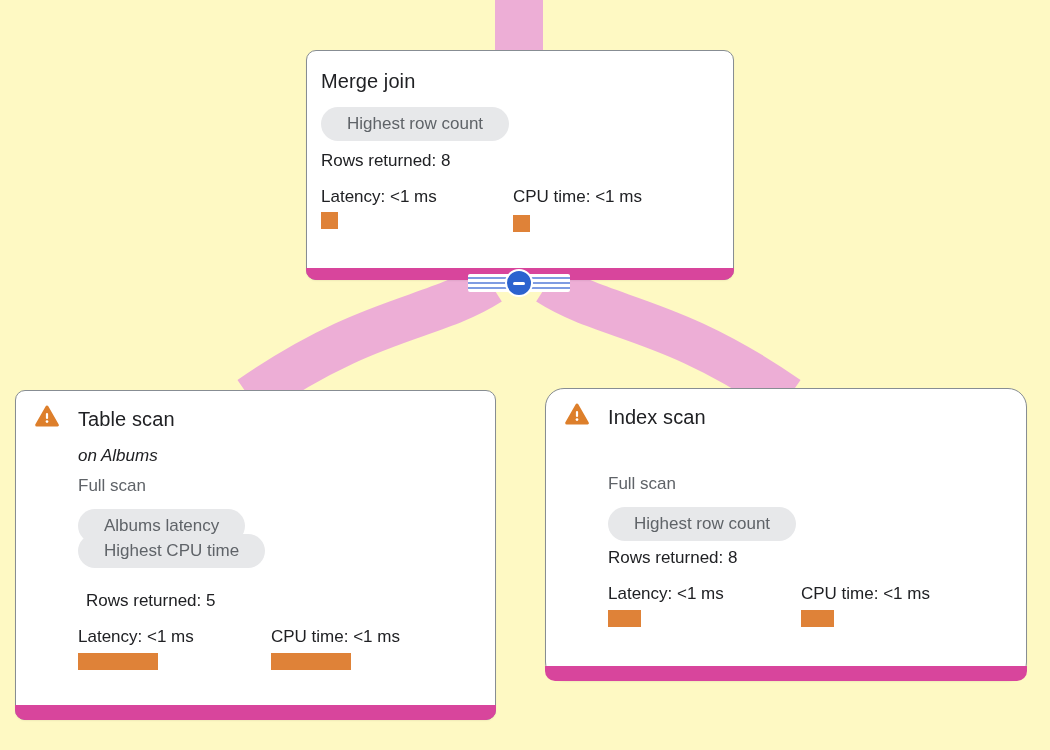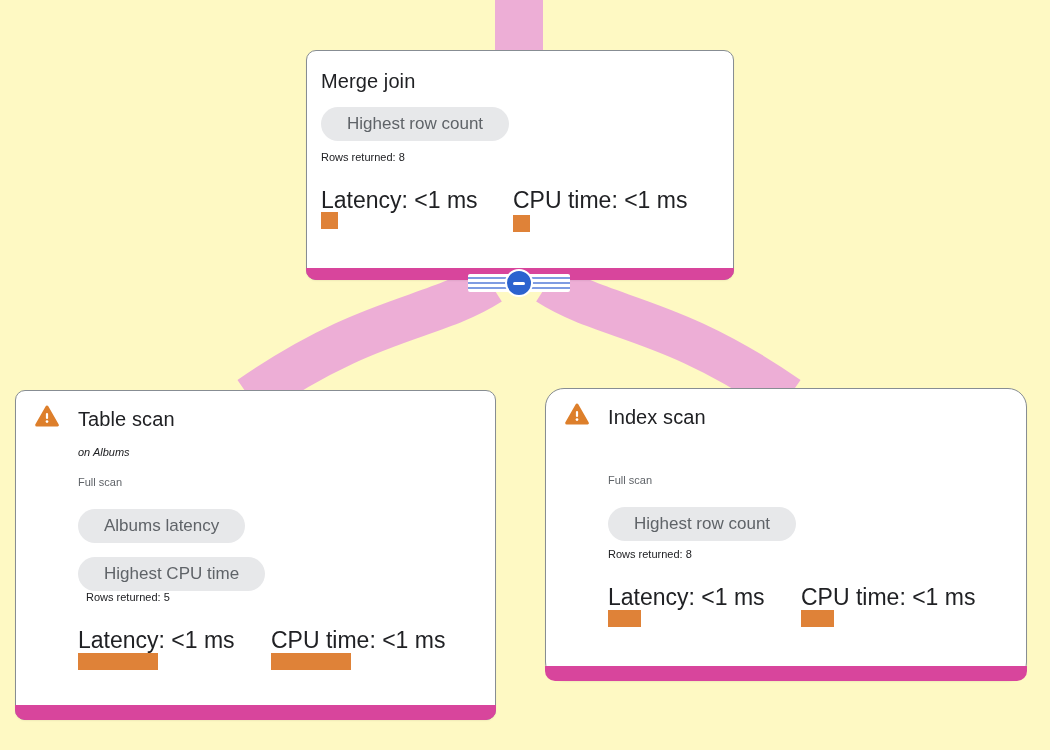--- a/index.html
+++ b/index.html
@@ -25,40 +25,40 @@
   .card-title {
     position: absolute;
     font-size: 20px;
     font-weight: 500;
     letter-spacing: 0.1px;
     color: #202124;
     white-space: nowrap;
   }
   .sub {
     position: absolute;
-    font-size: 11px;
+    font-size: 17px;
     color: #202124;
     white-space: nowrap;
   }
   .muted { color: #5f6368; }
   .badge {
     position: absolute;
     display: inline-block;
     height: 34px;
     line-height: 34px;
     padding: 0 26px;
     border-radius: 17px;
     background: #e7e8ea;
     color: #5f6368;
     font-size: 17px;
     white-space: nowrap;
   }
   .metric-label {
     position: absolute;
-    font-size: 23px;
+    font-size: 17px;
     color: #202124;
     white-space: nowrap;
   }
   .bar {
     position: absolute;
     height: 17px;
     background: #df8238;
   }
   .bottombar {
     position: absolute;
@@ -142,21 +142,21 @@
   <div class="card" style="left:15px; top:390px; width:479px; height:328px;">
     <svg class="warn" viewBox="0 0 24 22">
       <path d="M 12 2 L 22.3 20 L 1.7 20 Z" fill="#dd7f2b" stroke="#dd7f2b" stroke-width="3" stroke-linejoin="round"></path>
       <rect x="10.9" y="8" width="2.2" height="6" rx="1.1" fill="#ffffff"></rect>
       <circle cx="12" cy="16.6" r="1.35" fill="#ffffff"></circle>
     </svg>
     <div class="card-title" style="left:62px; top:17px;">Table scan</div>
     <div class="sub" style="left:62px; top:55px;font-style:italic;">on Albums</div>
     <div class="sub muted" style="left:62px; top:85px;">Full scan</div>
     <div class="badge" style="left:62px; top:118px;">Albums latency</div>
-    <div class="badge" style="left:62px; top:166px;">Highest CPU time</div>
+    <div class="badge" style="left:62px; top:143px;">Highest CPU time</div>
     <div class="sub" style="left:70px; top:200px;">Rows returned: 5</div>
     <div class="metric-label" style="left:62px; top:236px;">Latency: &lt;1 ms</div>
     <div class="metric-label" style="left:255px; top:236px;">CPU time: &lt;1 ms</div>
     <div class="bar" style="left:62px; top:262px; width:80px;"></div>
     <div class="bar" style="left:255px; top:262px; width:80px;"></div>
     <div class="bottombar" style="height:15px;"></div>
   </div>
 
   <div class="card" style="left:545px; top:388px; width:480px; height:291px;border-radius:19px;">
     <svg class="warn" viewBox="0 0 24 22">

